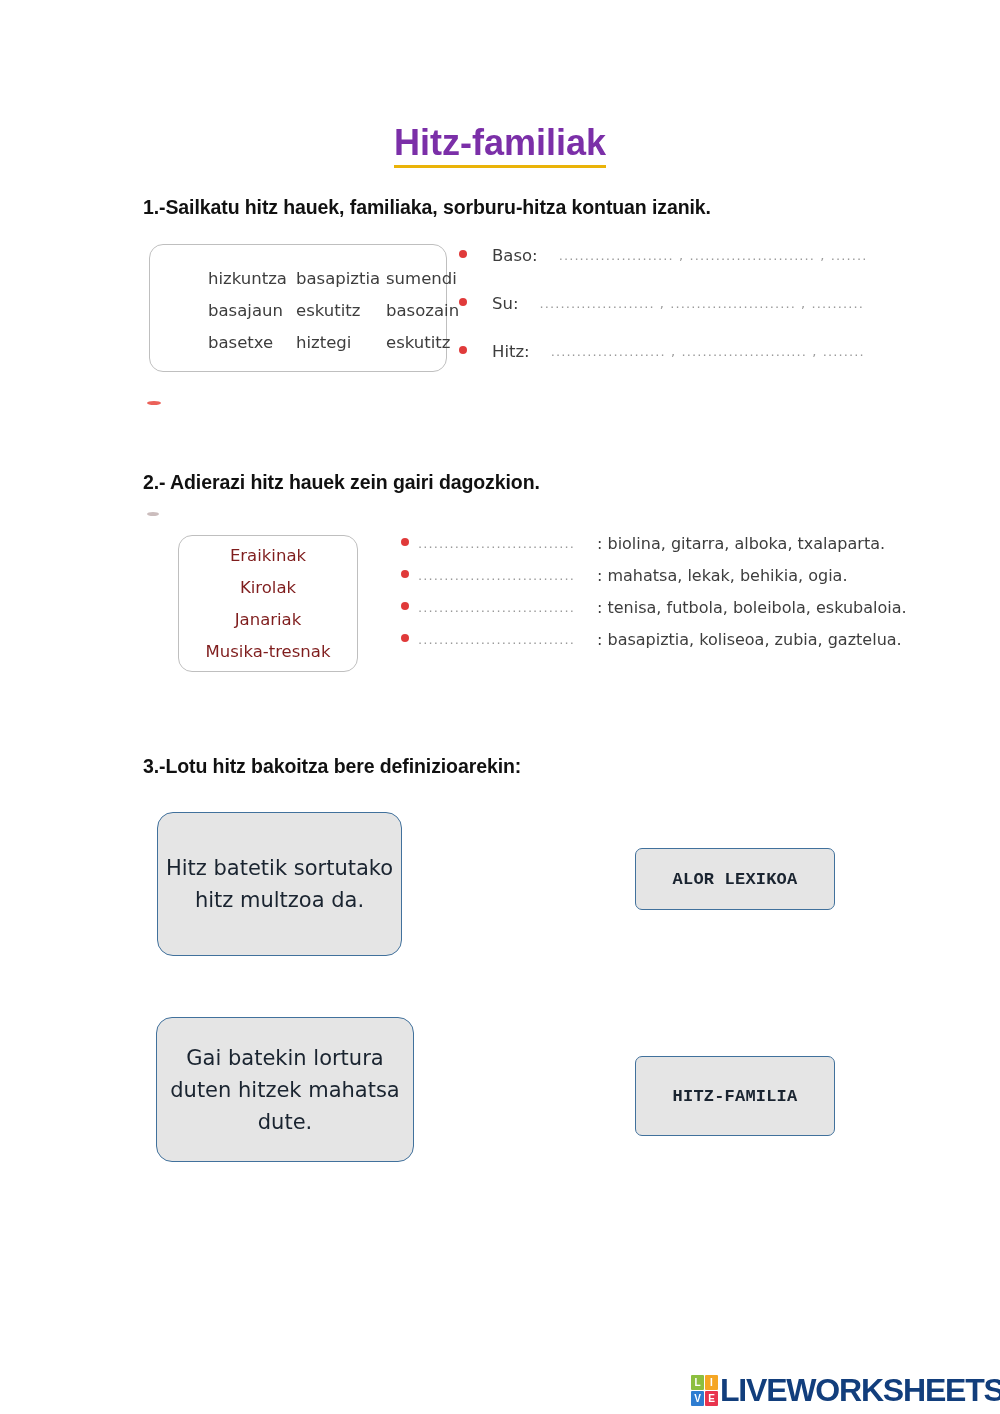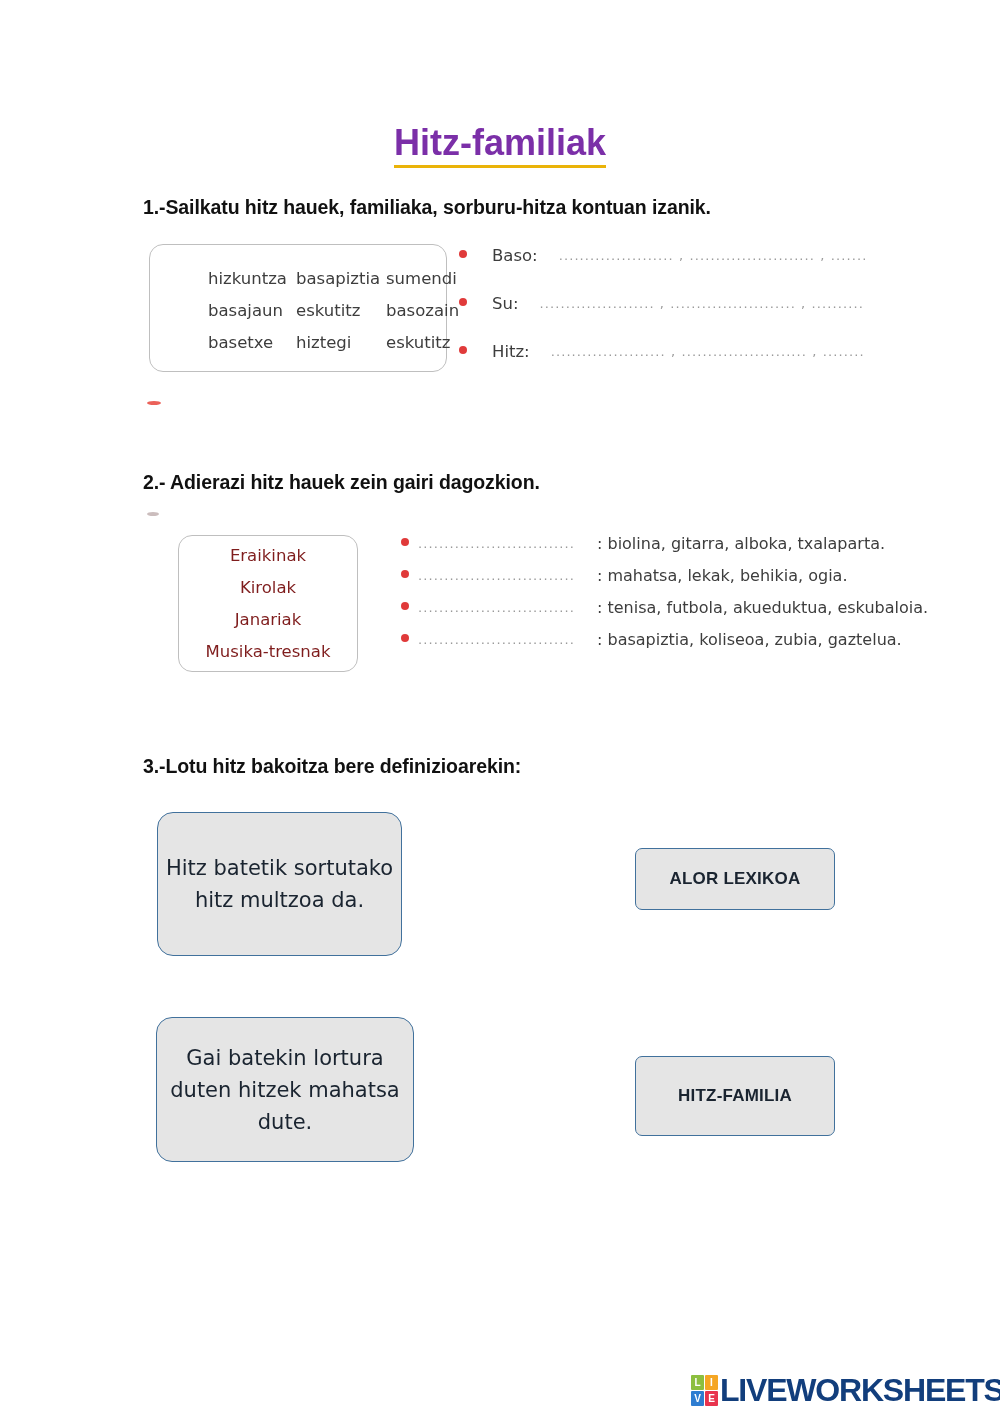--- a/index.html
+++ b/index.html
@@ -208,21 +208,21 @@
     line-height: 32px;
     font-family: "DejaVu Sans", sans-serif;
   }
   #def-box-1 { left: 157px; top: 812px; width: 245px; height: 144px; }
   #def-box-2 { left: 156px; top: 1017px; width: 258px; height: 145px; }
 
   .term-box {
     border-radius: 7px;
     font-size: 17px;
     font-weight: bold;
-    font-family: Liberation Sans, sans-serif;
+    font-family: Liberation Mono, monospace;
     letter-spacing: .2px;
   }
   #term-box-1 { left: 635px; top: 848px; width: 200px; height: 62px; }
   #term-box-2 { left: 635px; top: 1056px; width: 200px; height: 80px; }
 
   
   #lw-logo {
     position: absolute;
     left: 691px;
     top: 1372px;
@@ -319,21 +319,21 @@
     <span class="ans-items">: biolina, gitarra, alboka, txalaparta.</span>
   </div>
   <div class="ans-row2">
     <span class="bullet"></span>
     <span class="dotline2">..............................</span>
     <span class="ans-items">: mahatsa, lekak, behikia, ogia.</span>
   </div>
   <div class="ans-row2">
     <span class="bullet"></span>
     <span class="dotline2">..............................</span>
-    <span class="ans-items">: tenisa, futbola, akueduktua, eskubaloia.</span>
+    <span class="ans-items">: tenisa, futbola, boleibola, eskubaloia.</span>
   </div>
   <div class="ans-row2">
     <span class="bullet"></span>
     <span class="dotline2">..............................</span>
     <span class="ans-items">: basapiztia, koliseoa, zubia, gaztelua.</span>
   </div>
 </div>
 
 <div class="q-heading" id="q3-heading">3.-Lotu hitz bakoitza bere definizioarekin:</div>
 

